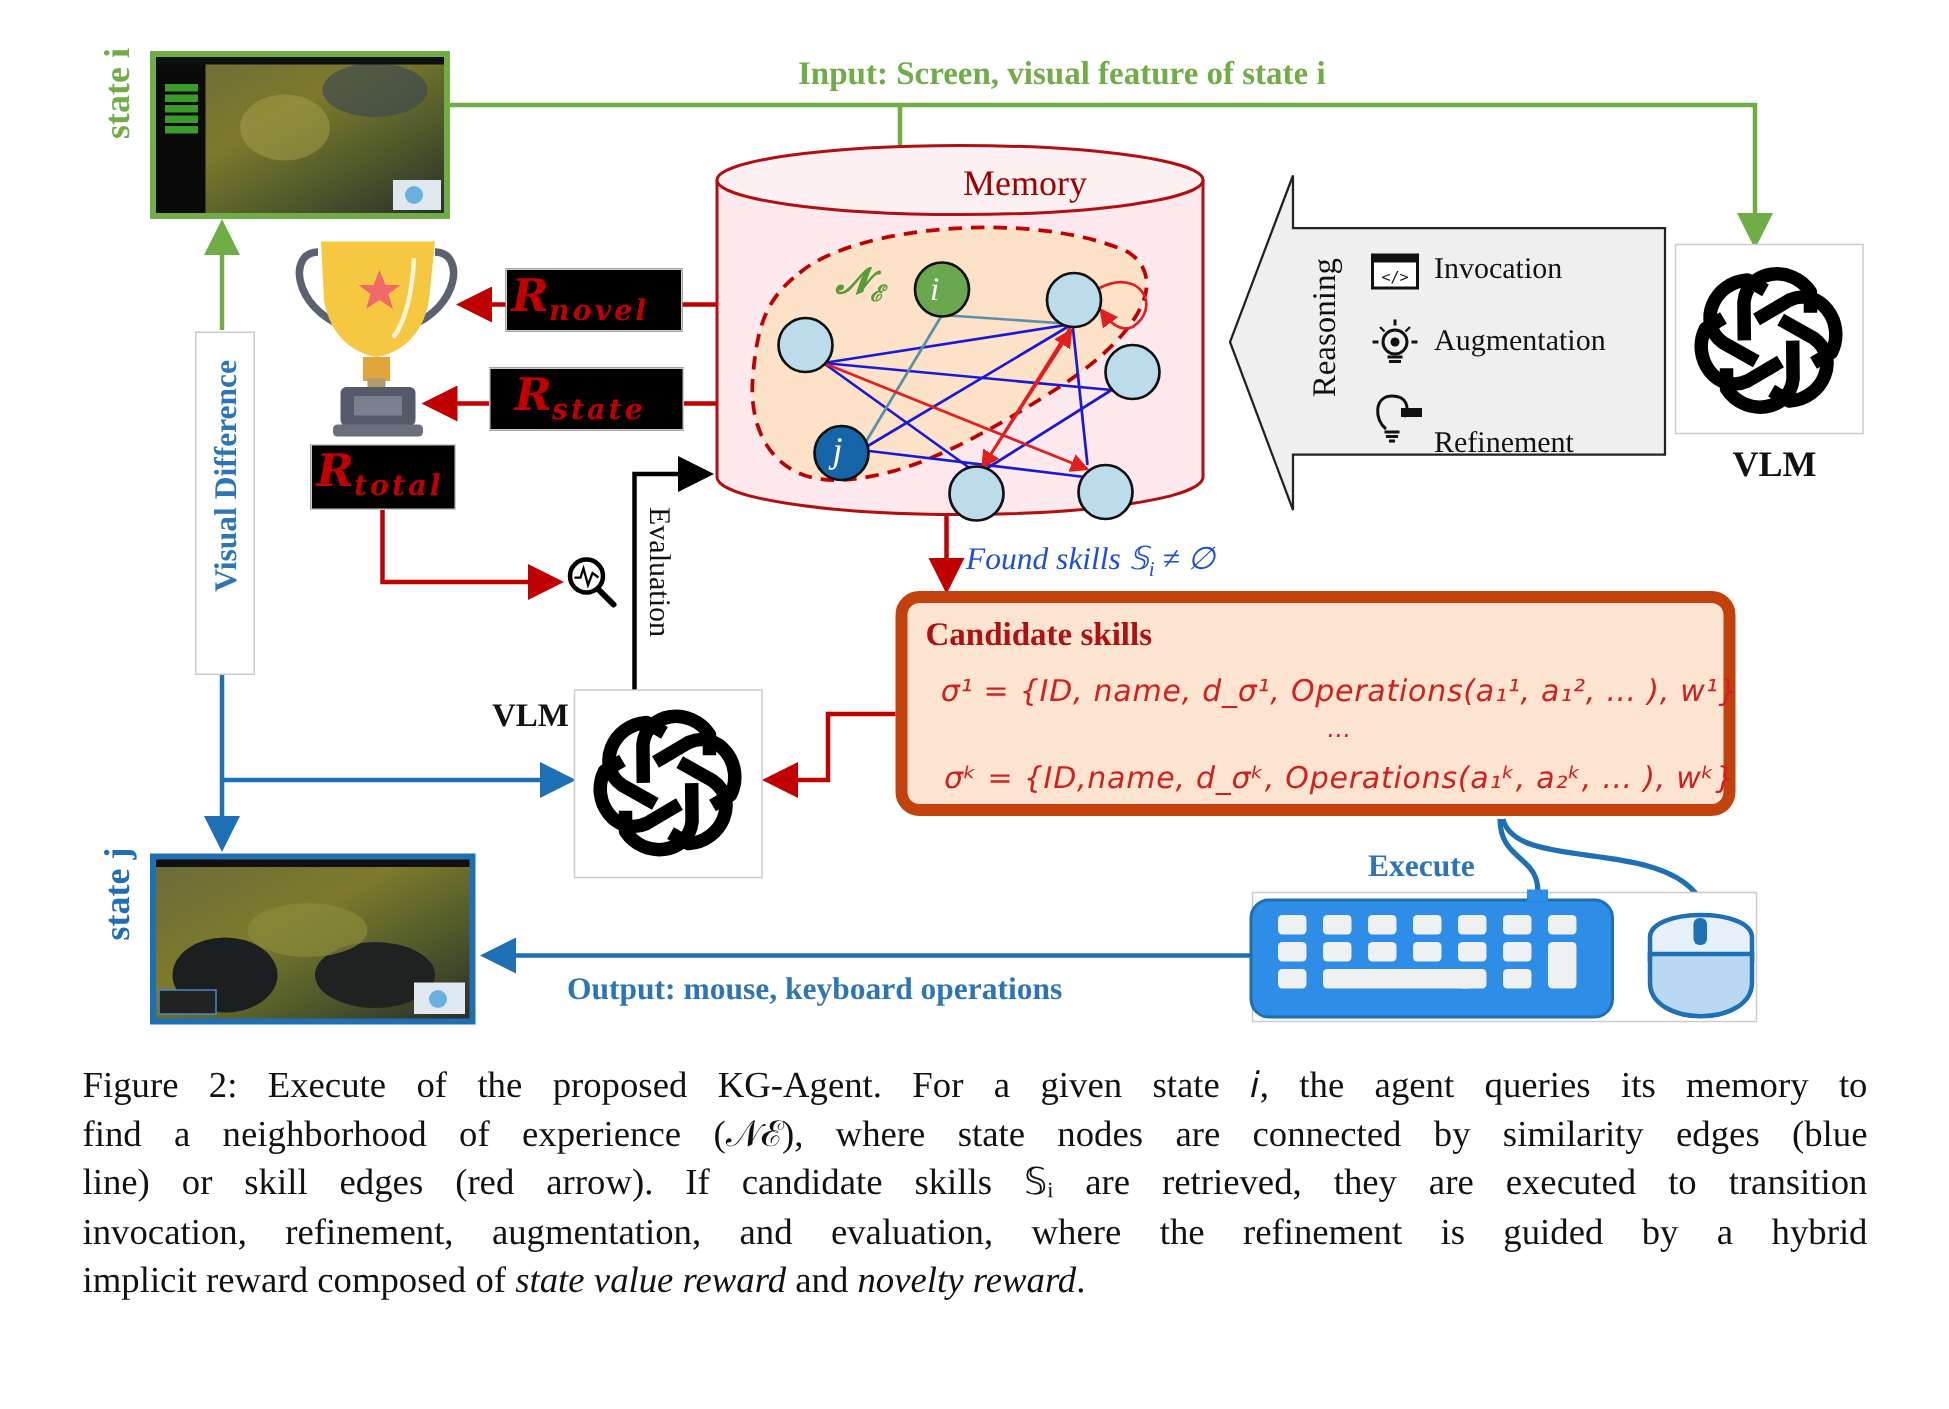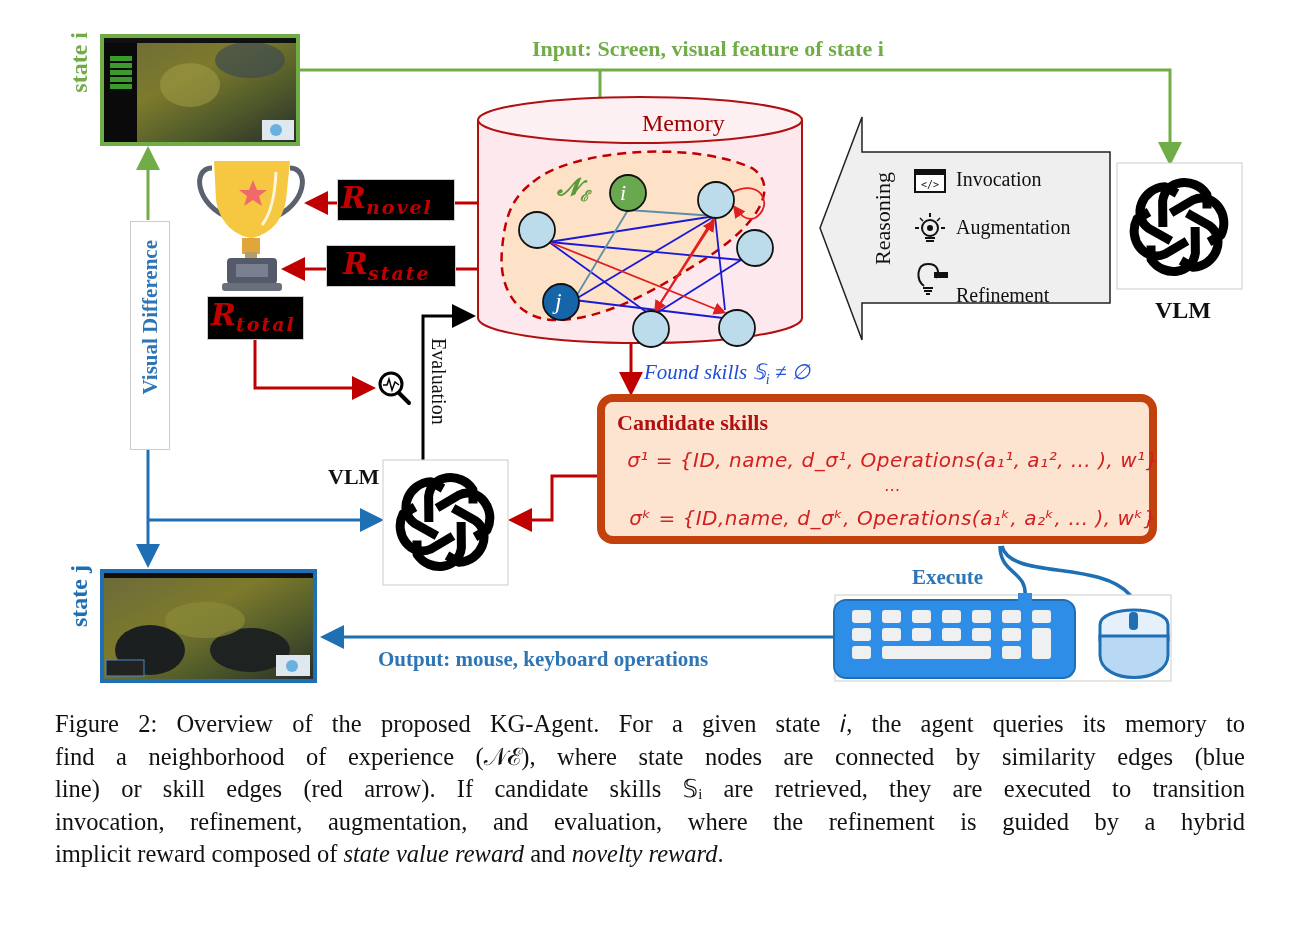--- a/index.html
+++ b/index.html
@@ -306,18 +306,18 @@
     <div class="cand-line" style="top:46px;">σ¹ = {ID, name, d_σ¹, Operations(a₁¹, a₁², … ), w¹}</div>
     <div class="cand-line" style="top:74px;font-size:16px;">…</div>
     <div class="cand-line" style="top:104px;">σᵏ = {ID,name, d_σᵏ, Operations(a₁ᵏ, a₂ᵏ, … ), wᵏ}</div>
   </div>
 
   <div class="abs blue-text serif-bold" style="left:912px;top:565px;font-size:21px;color:#2e75b6;">Execute</div>
   <div class="abs blue-text serif-bold" style="left:378px;top:604px;font-size:21px;color:#2e75b6;margin-top:43px;">Output: mouse, keyboard operations</div>
 </div>
 
 <div id="caption">
-  <span class="line">Figure 2: Overview of the proposed KG-Agent. For a given state 𝑖, the agent queries its memory to</span>
+  <span class="line">Figure 2: Execute of the proposed KG-Agent. For a given state 𝑖, the agent queries its memory to</span>
   <span class="line">find a neighborhood of experience (𝒩ℰ), where state nodes are connected by similarity edges (blue</span>
   <span class="line">line) or skill edges (red arrow).  If candidate skills 𝕊ᵢ are retrieved, they are executed to transition</span>
   <span class="line">invocation, refinement, augmentation, and evaluation, where the refinement is guided by a hybrid</span>
   <span class="line last"><span>implicit reward composed of </span><i>state value reward</i><span> and </span><i>novelty reward</i><span>.</span></span>
 </div>
 
 </body></html>

